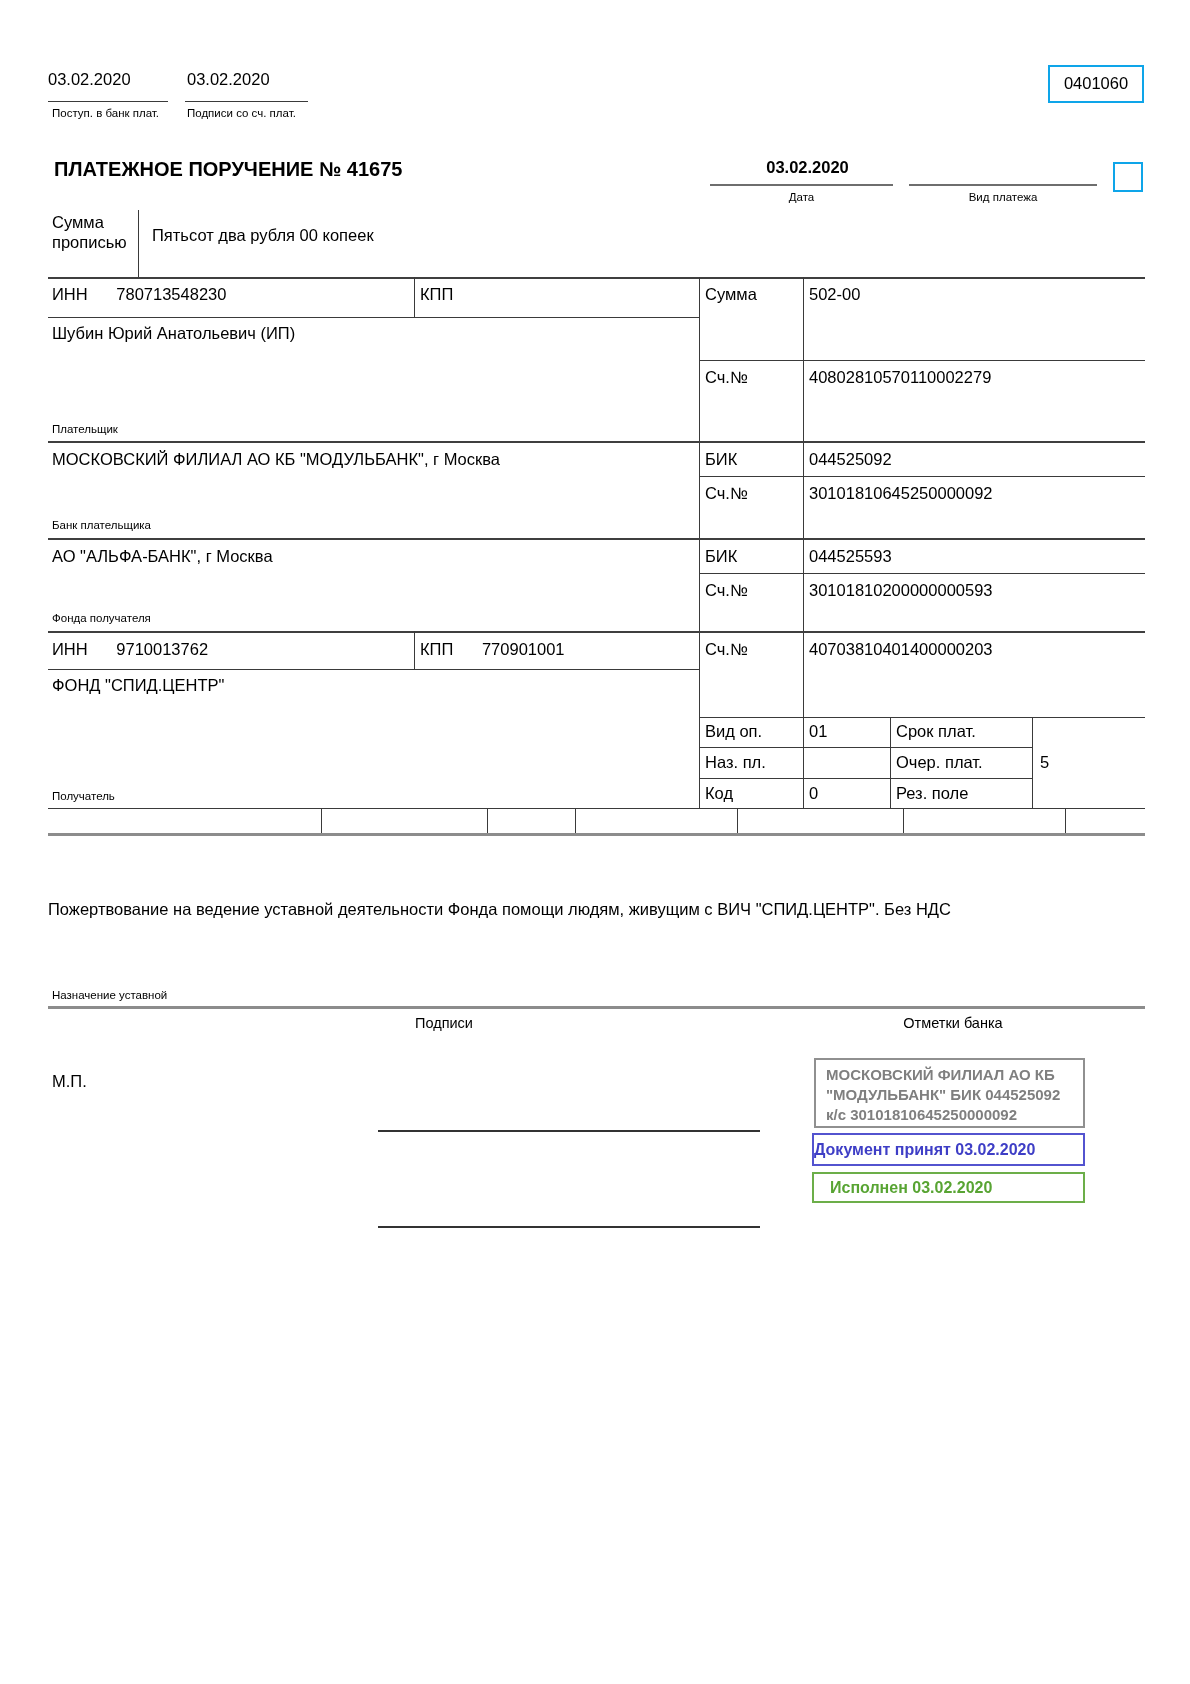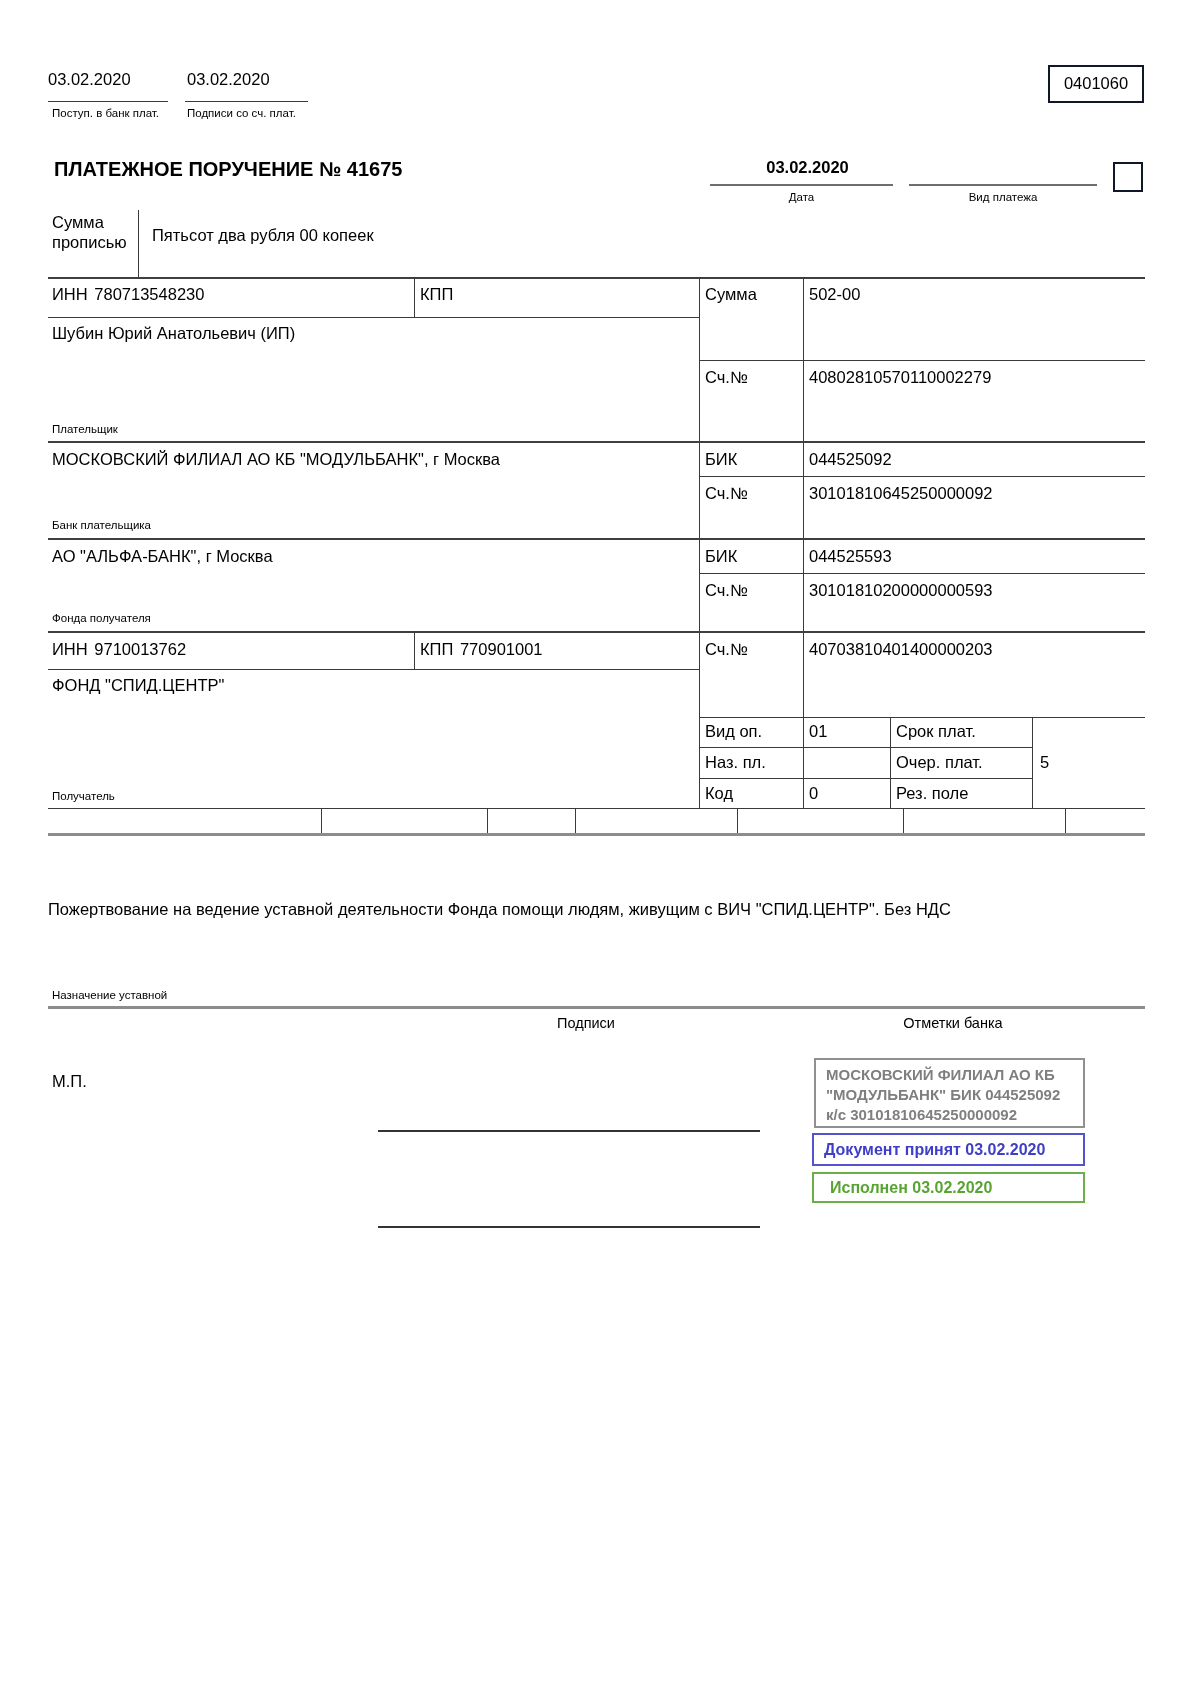--- a/index.html
+++ b/index.html
@@ -11,29 +11,29 @@
   .abs { position:absolute; }
   .t   { font-size:16.5px; line-height:1.2; }
   .sm  { font-size:14.5px; }
   .lbl { font-size:11.5px; }
   .b   { font-weight:bold;margin-left:6px; }
   .hl  { position:absolute; height:1px; background:#3a3a3a; }
   .hl2 { position:absolute; height:2px; background:#3f3f3f; }
   .hlg { position:absolute; height:3px; background:#8c8c8c; }
   .hld { position:absolute; height:2px; background:#6e6e6e; }
   .vl  { position:absolute; width:1px; background:#3a3a3a; }
-  .box { position:absolute; border:2px solid #0f172a; }
-  .pair span + span { margin-left:2px; }
+  .box { position:absolute; border:2px solid #0ea5e9; }
+  .pair span + span { margin-left:24px; }
   .stamp-bank {
     position:absolute; border:2px solid #909090; color:#7f7f7f;
     font-weight:bold; font-size:15px; line-height:20px; padding:5px 10px;
   }
   .stamp-accepted {
     position:absolute; border:2px solid #5353cf; color:#3e3ec6;
-    font-weight:bold; font-size:16px; display:flex; align-items:center; padding-left:10px;
+    font-weight:bold; font-size:16px; display:flex; align-items:center; 
   }
   .stamp-executed {
     position:absolute; border:2px solid #6cae49; color:#58a433;
     font-weight:bold; font-size:16px; display:flex; align-items:center; padding-left:16px;
   }
 </style>
 </head>
 <body>
 
 <div>
@@ -141,21 +141,21 @@
   <div class="vl" style="left:575px;top:808px;height:25px"></div>
   <div class="vl" style="left:737px;top:808px;height:25px"></div>
   <div class="vl" style="left:903px;top:808px;height:25px"></div>
   <div class="vl" style="left:1065px;top:808px;height:25px"></div>
   <div class="hlg" style="left:48px;top:833px;width:1097px"></div>
 
   <div class="abs t" style="left:48px;top:900px;width:1097px">Пожертвование на ведение уставной деятельности Фонда помощи людям, живущим с ВИЧ "СПИД.ЦЕНТР". Без НДС</div>
   <div class="abs lbl" style="left:52px;top:989px">Назначение уставной</div>
   <div class="hlg" style="left:48px;top:1006px;width:1097px"></div>
 
-  <div class="abs sm" style="left:436px;top:1015px;width:300px;text-align:center">Подписи</div>
+  <div class="abs sm" style="left:415px;top:1015px;width:300px;">Подписи</div>
   <div class="abs sm" style="left:853px;top:1015px;width:200px;text-align:center">Отметки банка</div>
 
   <div class="abs t" style="left:52px;top:1072px">М.П.</div>
 
   <div class="hl" style="left:378px;top:1130px;width:382px;height:2px;background:#333"></div>
   <div class="hl" style="left:378px;top:1226px;width:382px;height:2px;background:#333"></div>
 
   <div class="stamp-bank" style="left:814px;top:1058px;width:271px;height:70px">
     <div>МОСКОВСКИЙ ФИЛИАЛ АО КБ</div>
     <div>"МОДУЛЬБАНК" БИК 044525092</div>

